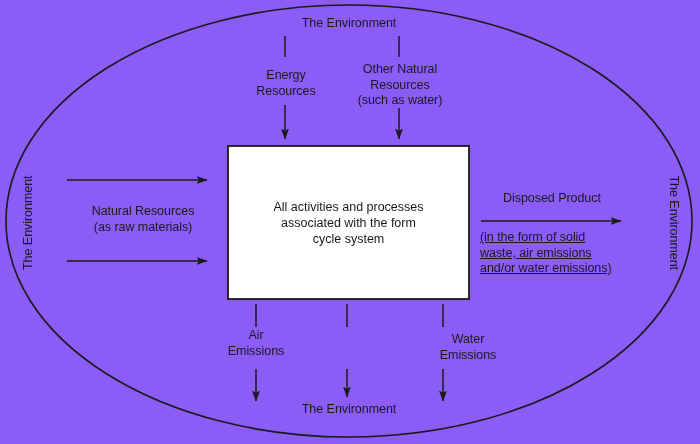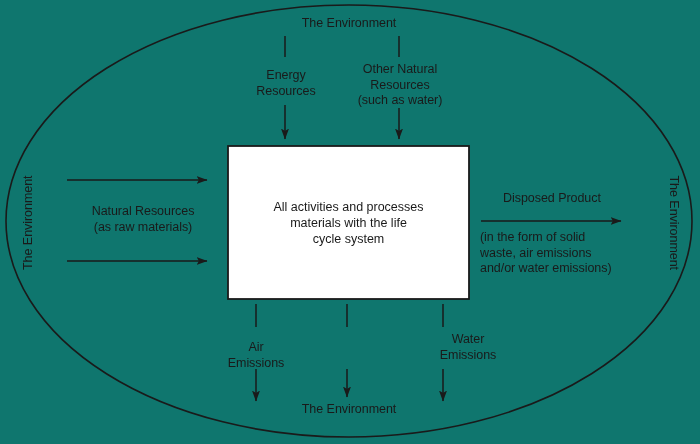--- a/index.html
+++ b/index.html
@@ -4,21 +4,21 @@
 <style>
   html, body {
     margin: 0;
     padding: 0;
     background: #ffffff;
   }
   #diagram-root {
     position: relative;
     width: 700px;
     height: 444px;
-    background: #0f766e;
+    background: #8b5cf6;
     font-family: "Liberation Sans", sans-serif;
     color: #1a1a1a;
     overflow: hidden;
   }
   #diagram-svg {
     position: absolute;
     left: 0;
     top: 0;
     width: 700px;
     height: 444px;
@@ -101,39 +101,39 @@
 
   <div class="lbl center-x" style="left:349px; top:16px;">The Environment</div>
 
   <div class="lbl center-x" style="left:349px; top:402px;">The Environment</div>
 
   <div class="lbl vert-left" style="left:-26px; top:215px; width:110px;">The Environment</div>
 
   <div class="lbl vert-right" style="left:618px; top:215px; width:110px;">The Environment</div>
 
   <div id="box-text">All activities and processes
-materials with the life
+associated with the form
 cycle system</div>
 
   <div class="lbl center-x" style="left:286px; top:68px;">Energy
 Resources</div>
 
   <div class="lbl center-x" style="left:400px; top:62px;">Other Natural
 Resources
 (such as water)</div>
 
   <div class="lbl center-x" style="left:143px; top:204px;">Natural Resources
 (as raw materials)</div>
 
   <div class="lbl left-align" style="left:503px; top:191px;">Disposed Product</div>
 
-  <div class="lbl left-align" style="left:480px; top:230px;">(in the form of solid
+  <div class="lbl left-align" style="left:480px; top:230px;text-decoration:underline;">(in the form of solid
 waste, air emissions
 and/or water emissions)</div>
 
-  <div class="lbl center-x" style="left:256px; top:340px;">Air
+  <div class="lbl center-x" style="left:256px; top:328px;">Air
 Emissions</div>
 
 
   <div class="lbl center-x" style="left:468px; top:332px;">Water
 Emissions</div>
 
 </div>
 
 </body></html>

